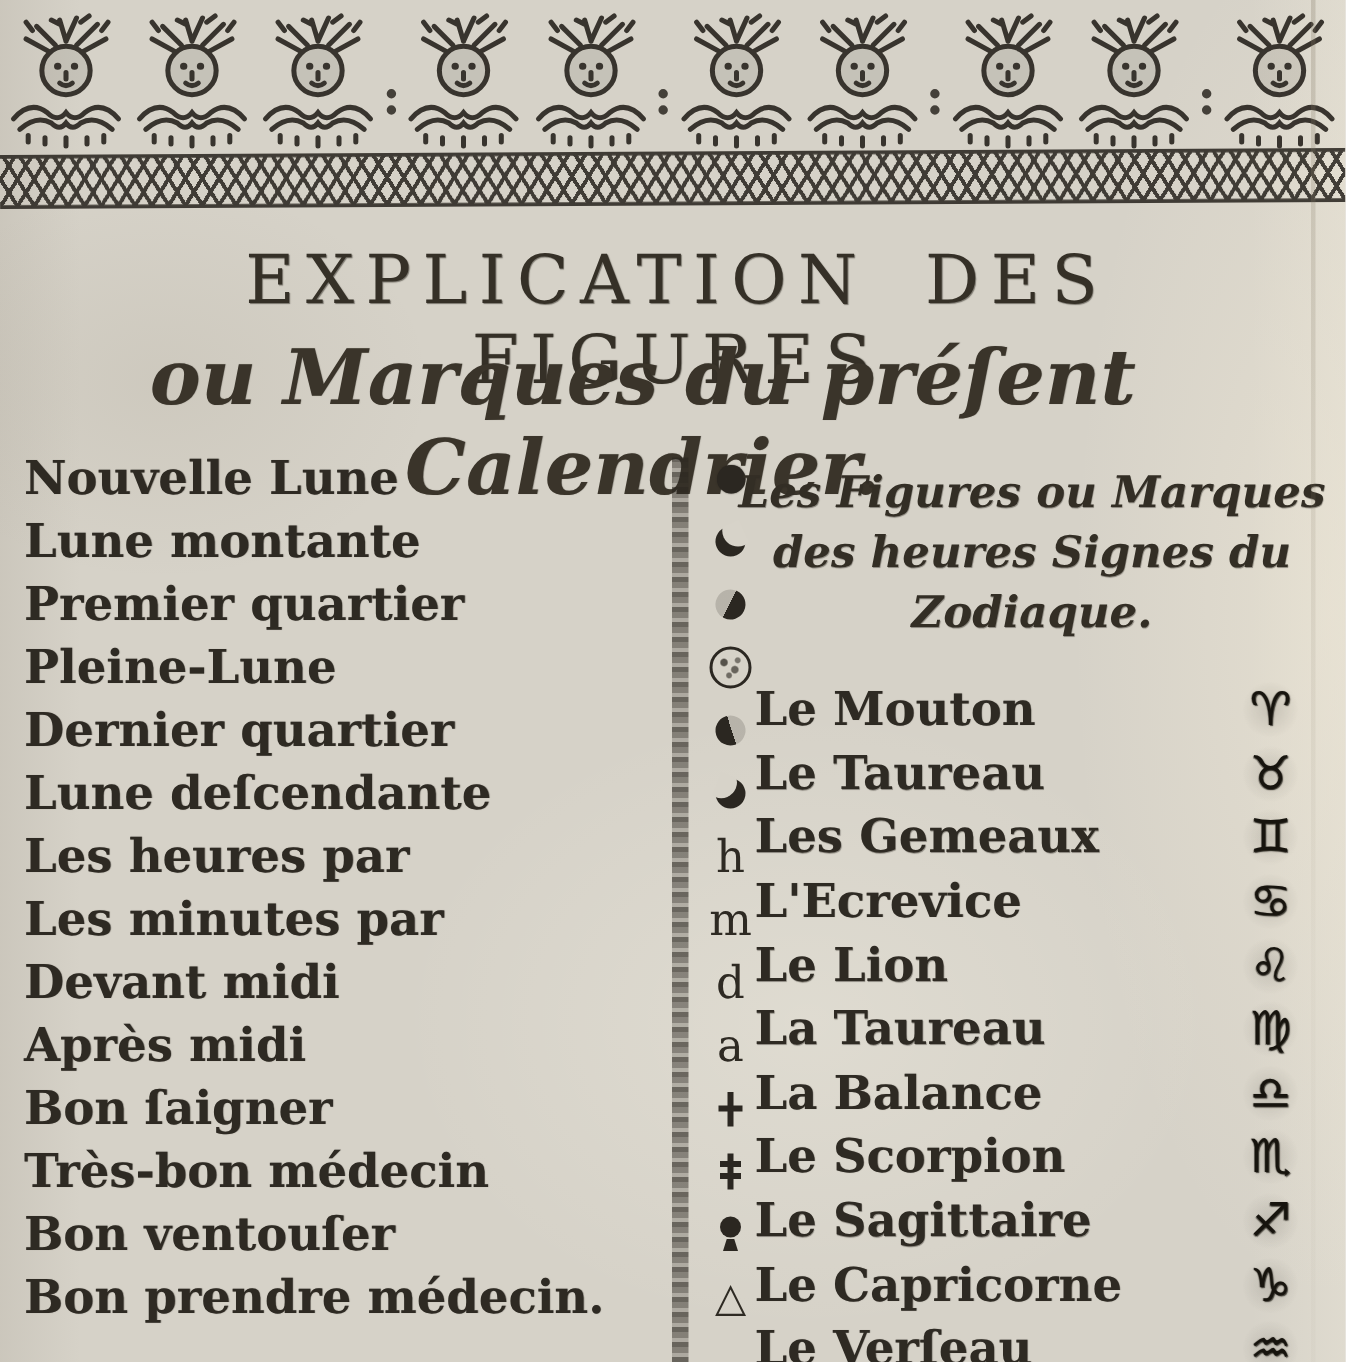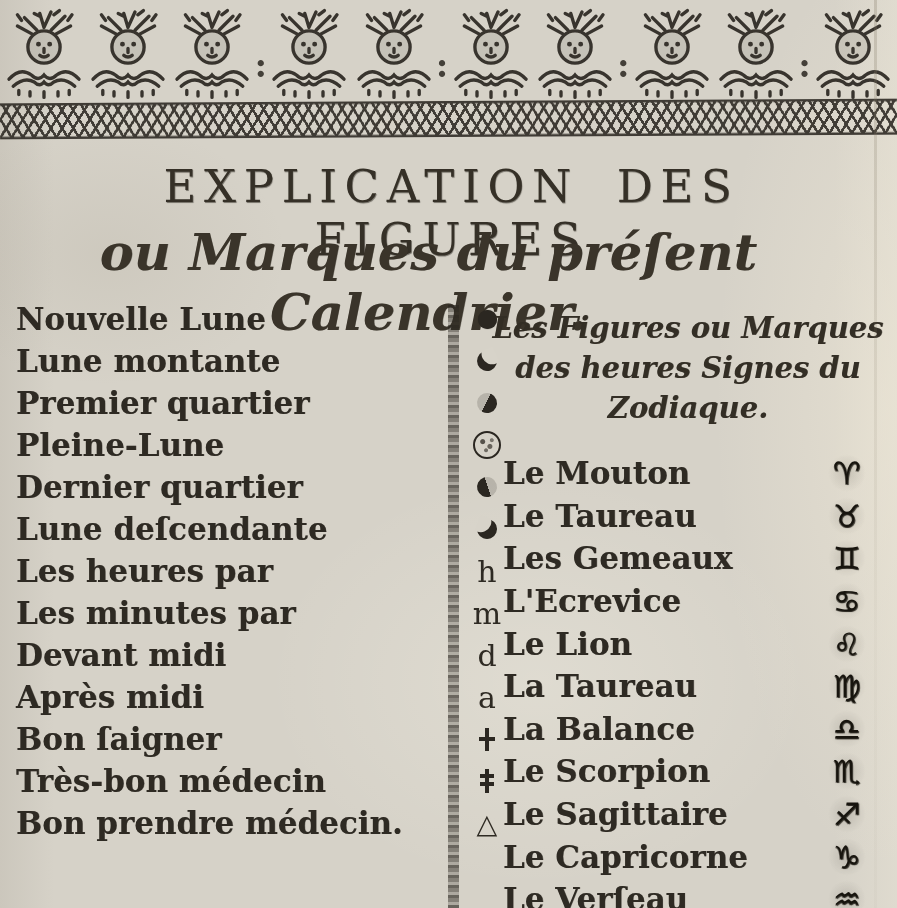--- a/index.html
+++ b/index.html
@@ -211,20 +211,26 @@
           <span class="sym-cross"></span>
         </span>
     </div>
     <div class="row">
       <span class="lbl">Très-bon médecin</span>
       <span class="symcell">
           <span class="sym-dcross"></span>
         </span>
     </div>
     <div class="row">
+      <span class="lbl">Bon ventouſer</span>
+      <span class="symcell">
+          <span class="sym-ventouse"></span>
+        </span>
+    </div>
+    <div class="row">
       <span class="lbl">Bon prendre médecin.</span>
       <span class="symcell">
           <span class="sym-triangle">△</span>
         </span>
     </div>
   </div>
 
   <div class="col-right">
     <div class="zhead">
       <div>Les Figures ou Marques</div>

